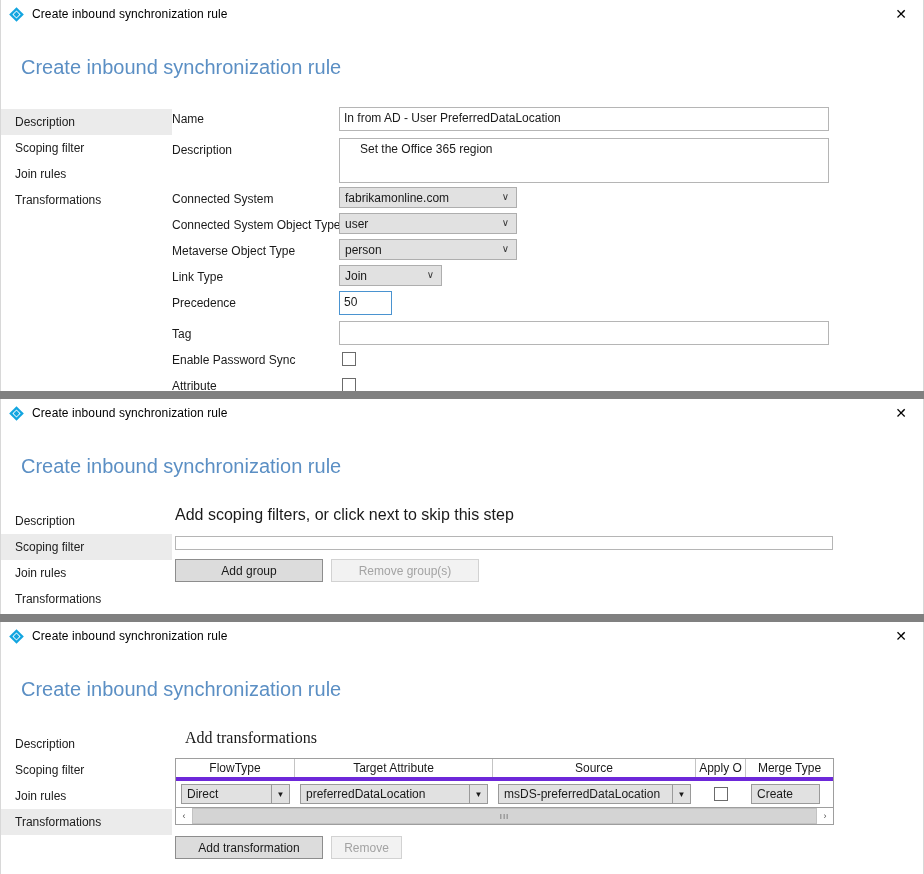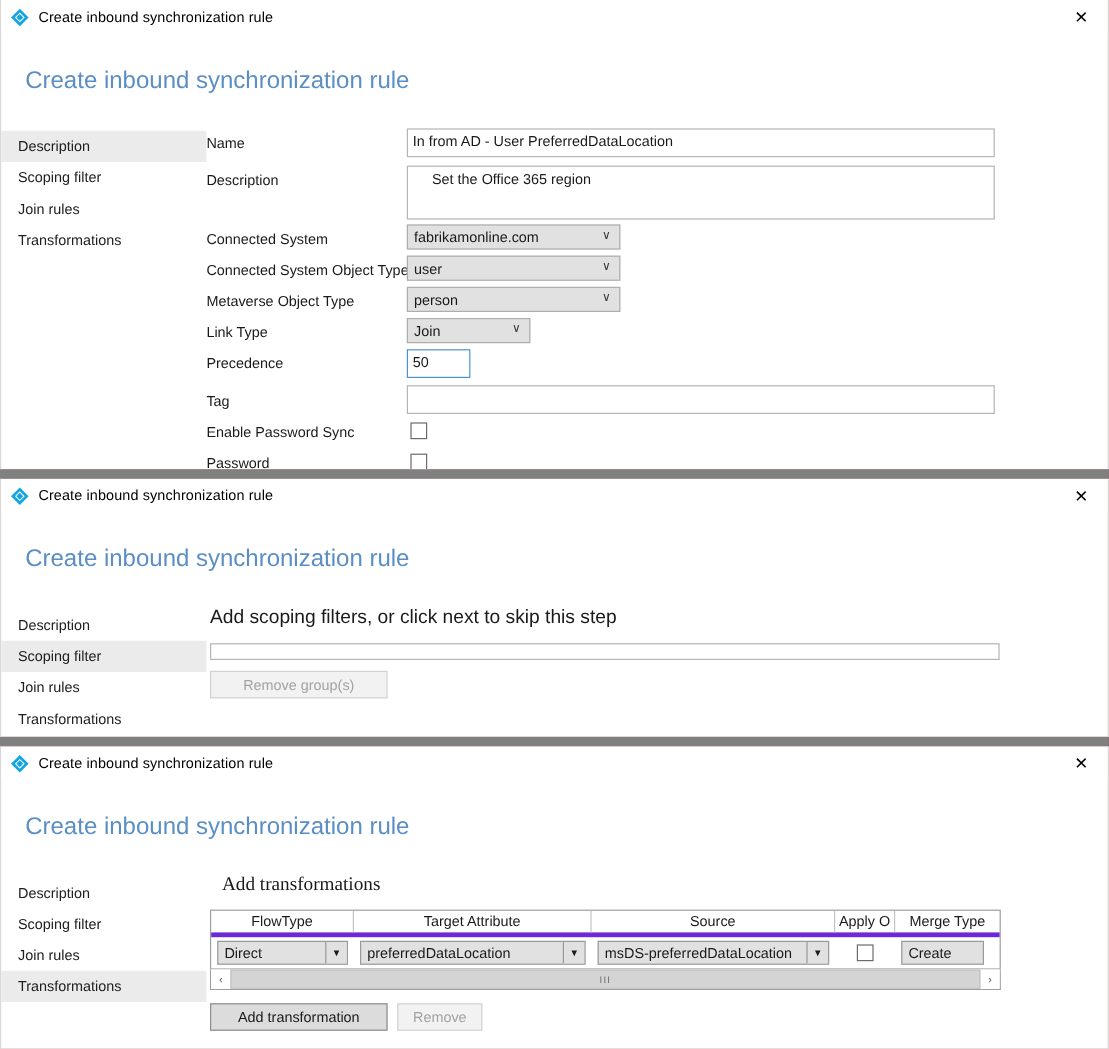--- a/index.html
+++ b/index.html
@@ -13,21 +13,21 @@
     height: 874px;
     font-family: "Liberation Sans", sans-serif;
     font-size: 12px;
     color: #1a1a1a;
     overflow: hidden;
   }
   .screen {
     width: 924px;
     height: 874px;
     position: relative;
-    background: #7f1d1d;
+    background: #4c1d95;
   }
 
   
   .panel {
     position: relative;
     background: #ffffff;
     border-left: 1px solid #d8d8d8;
     border-right: 1px solid #d8d8d8;
     box-sizing: border-box;
     overflow: hidden;
@@ -399,21 +399,21 @@
 
         <div class="form-label" style="left:0px; top:189px;">Precedence</div>
         <div class="txtbox focused" style="left:167px; top:184px; width:53px; height:24px;">50</div>
 
         <div class="form-label" style="left:0px; top:220px;">Tag</div>
         <div class="txtbox" style="left:167px; top:214px; width:490px; height:24px;"></div>
 
         <div class="form-label" style="left:0px; top:246px;">Enable Password Sync</div>
         <div class="chk" style="left:170px; top:245px;"></div>
 
-        <div class="form-label" style="left:0px; top:272px;">Password</div>
+        <div class="form-label" style="left:0px; top:272px;">Attribute</div>
         <div class="chk" style="left:170px; top:271px;"></div>
 
       </div>
     </div>
   </div>
 
   <div class="panel-sep"></div>
 
   <div class="panel" style="height:215px;">
 
@@ -443,20 +443,21 @@
         </div>
         <div class="nav-item">
           <span>Transformations</span>
         </div>
       </div>
 
       <div class="content">
         <div class="section-head" style="margin:0 0 12px 3px;">Add scoping filters, or click next to skip this step</div>
         <div class="filter-strip" style="width:658px; height:14px; margin-left:3px;"></div>
         <div style="display:flex; gap:8px; margin-top:9px; margin-left:3px;">
+          <div class="btn" style="width:148px; height:23px;">Add group</div>
           <div class="btn disabled" style="width:148px; height:23px;">Remove group(s)</div>
         </div>
       </div>
     </div>
   </div>
 
   <div class="panel-sep"></div>
 
   <div class="panel" style="height:252px;">
 

